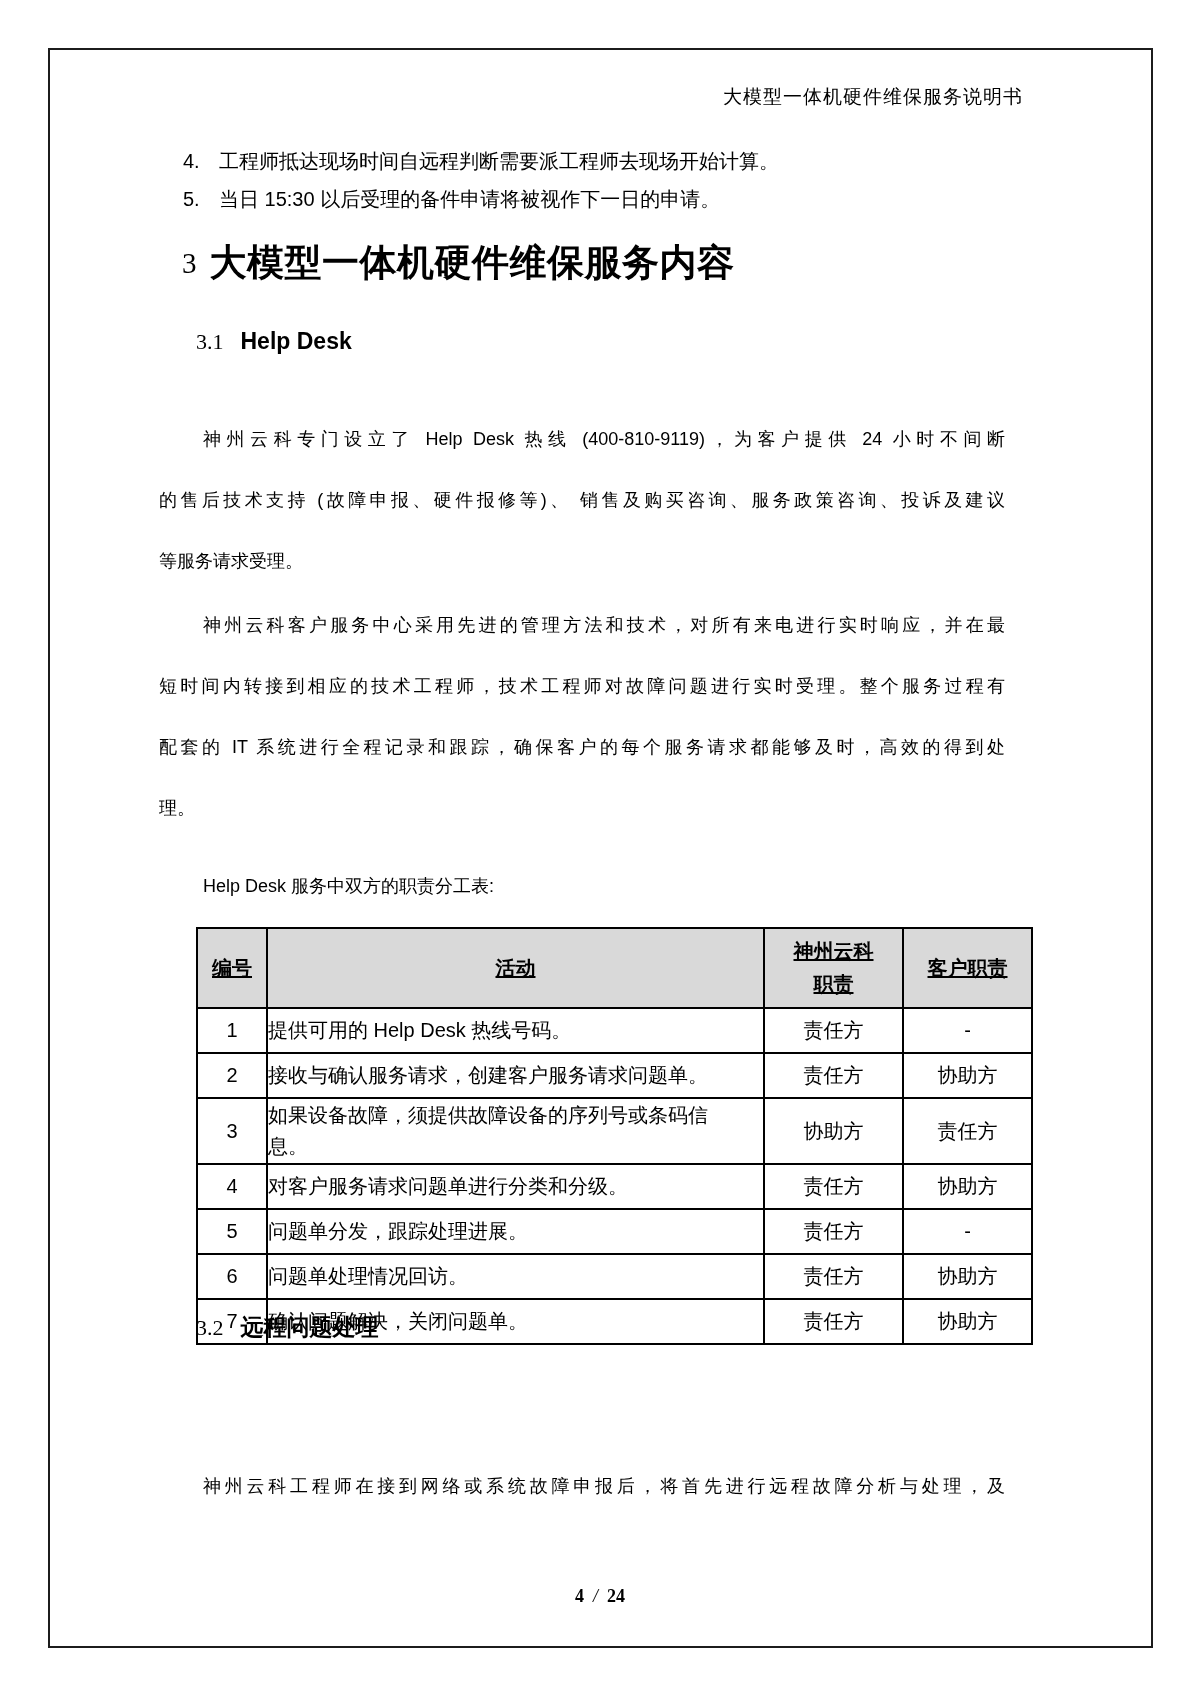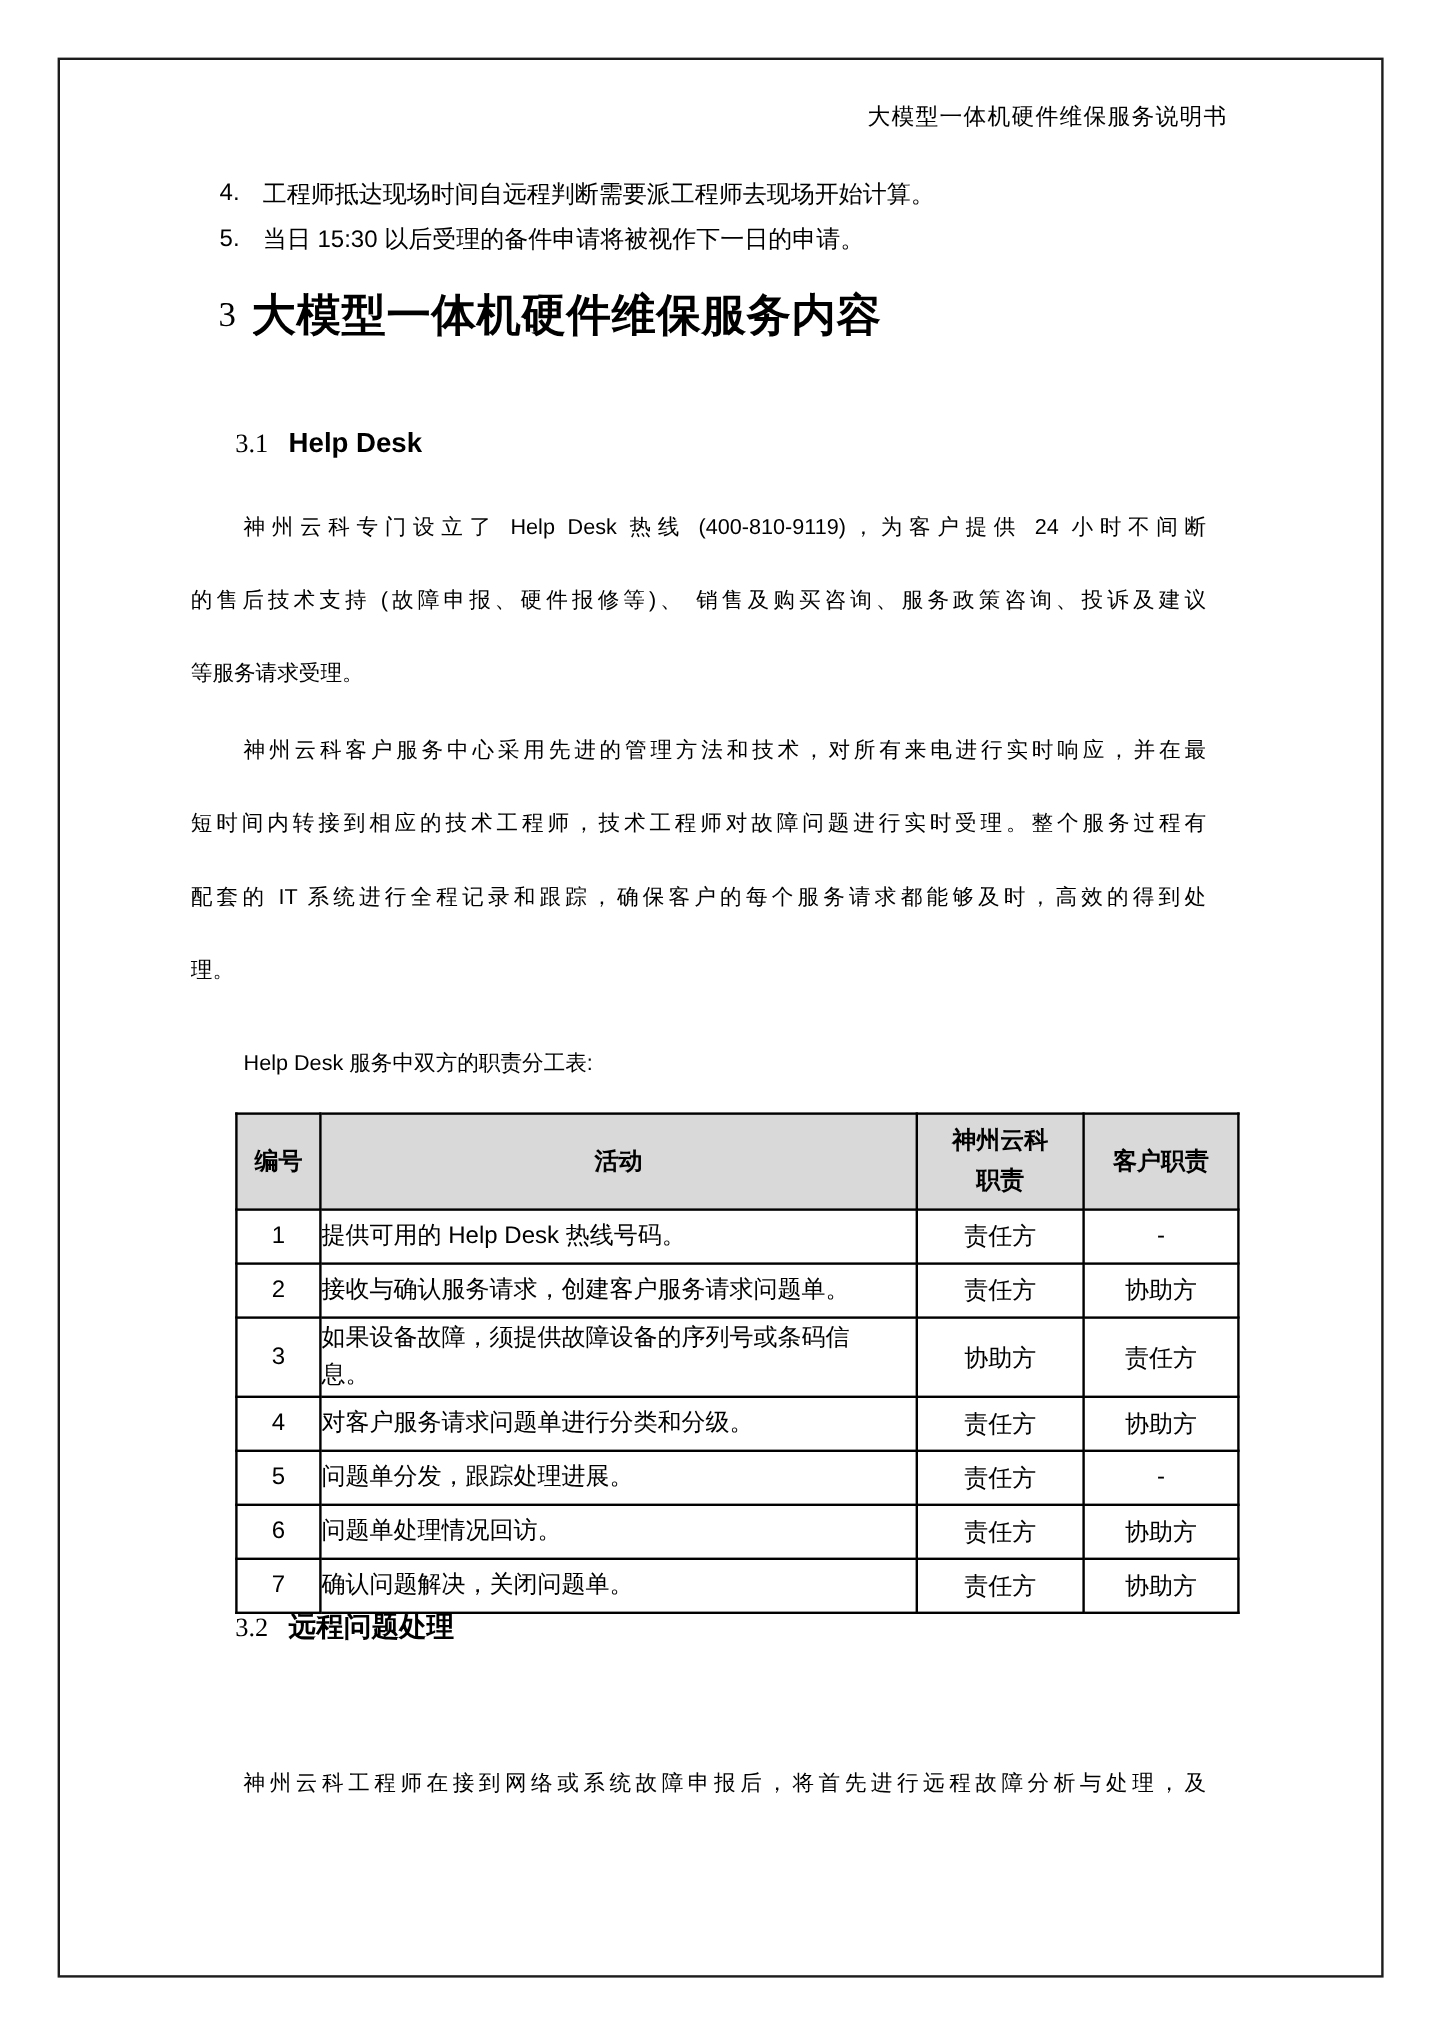--- a/index.html
+++ b/index.html
@@ -34,41 +34,41 @@
   .h2 {
     position: absolute; left: 182px; top: 238px;
     display: flex; align-items: center; gap: 13px;
   }
   .h2-num { font-family: "Liberation Serif", "DejaVu Serif", serif; font-size: 29px; }
   .h2-title { font-weight: bold; font-size: 37px; letter-spacing: 0.5px; }
   .h3 { position: absolute; left: 196px; display: flex; align-items: baseline; gap: 17px; }
   .h31 { top: 328px; }
   .h32 { top: 1312px; }
   .h3-num { font-family: "Liberation Serif", "DejaVu Serif", serif; font-size: 22px; text-align: center; }
-  .h3-title { font-weight: bold; font-size: 23px; margin-top: 28px; }
+  .h3-title { font-weight: bold; font-size: 23px; }
   .para { position: absolute; left: 159px; width: 846px; font-size: 18px; }
   .pline {
     height: 61px; line-height: 61px;
     text-align: justify; text-align-last: justify;
     overflow: hidden; white-space: nowrap;
   }
   .pline.last { text-align-last: left; }
   .pline.indent { padding-left: 44px; }
   .p1 { top: 409px; }
   .p2 { top: 595px; }
   .caption { top: 866px; }
   .caption .pline { height: 40px; line-height: 40px; }
   .p32 { top: 1456px; }
   .rtable {
     position: absolute; left: 196px; top: 927px; width: 835px;
     border-collapse: collapse; table-layout: fixed;
     font-size: 20px;
   }
   .rtable th, .rtable td { border: 2px solid #000; padding: 0; vertical-align: middle; }
-  .rtable thead tr { height: 80px; }
+  .rtable thead tr { height: 80px; text-decoration: underline; }
   .rtable thead th {
     background: var(--table_header_bg, #d9d9d9);
     font-weight: bold; text-align: center; line-height: 33px;
   }
   .rtable tbody tr { height: 45px; }
   .rtable tbody tr.tall { height: 66px; }
   .c-num  { text-align: center; }
   .c-act  { text-align: left; padding-left: 13px; padding-right: 10px; }
   .c-resp { text-align: center; }
   .aline  { line-height: 31px; }
@@ -207,13 +207,16 @@
 
   <div class="h3 h32">
     <span class="h3-num">3.2</span>
     <span class="h3-title">远程问题处理</span>
   </div>
 
   <div class="para p32">
     <div class="pline indent">神州云科工程师在接到网络或系统故障申报后，将首先进行远程故障分析与处理，及</div>
   </div>
 
+  <div class="page-footer">
+    <span>4</span><span class="fsep">/</span><span>24</span>
+  </div>
 </div>
 
 </body></html>

